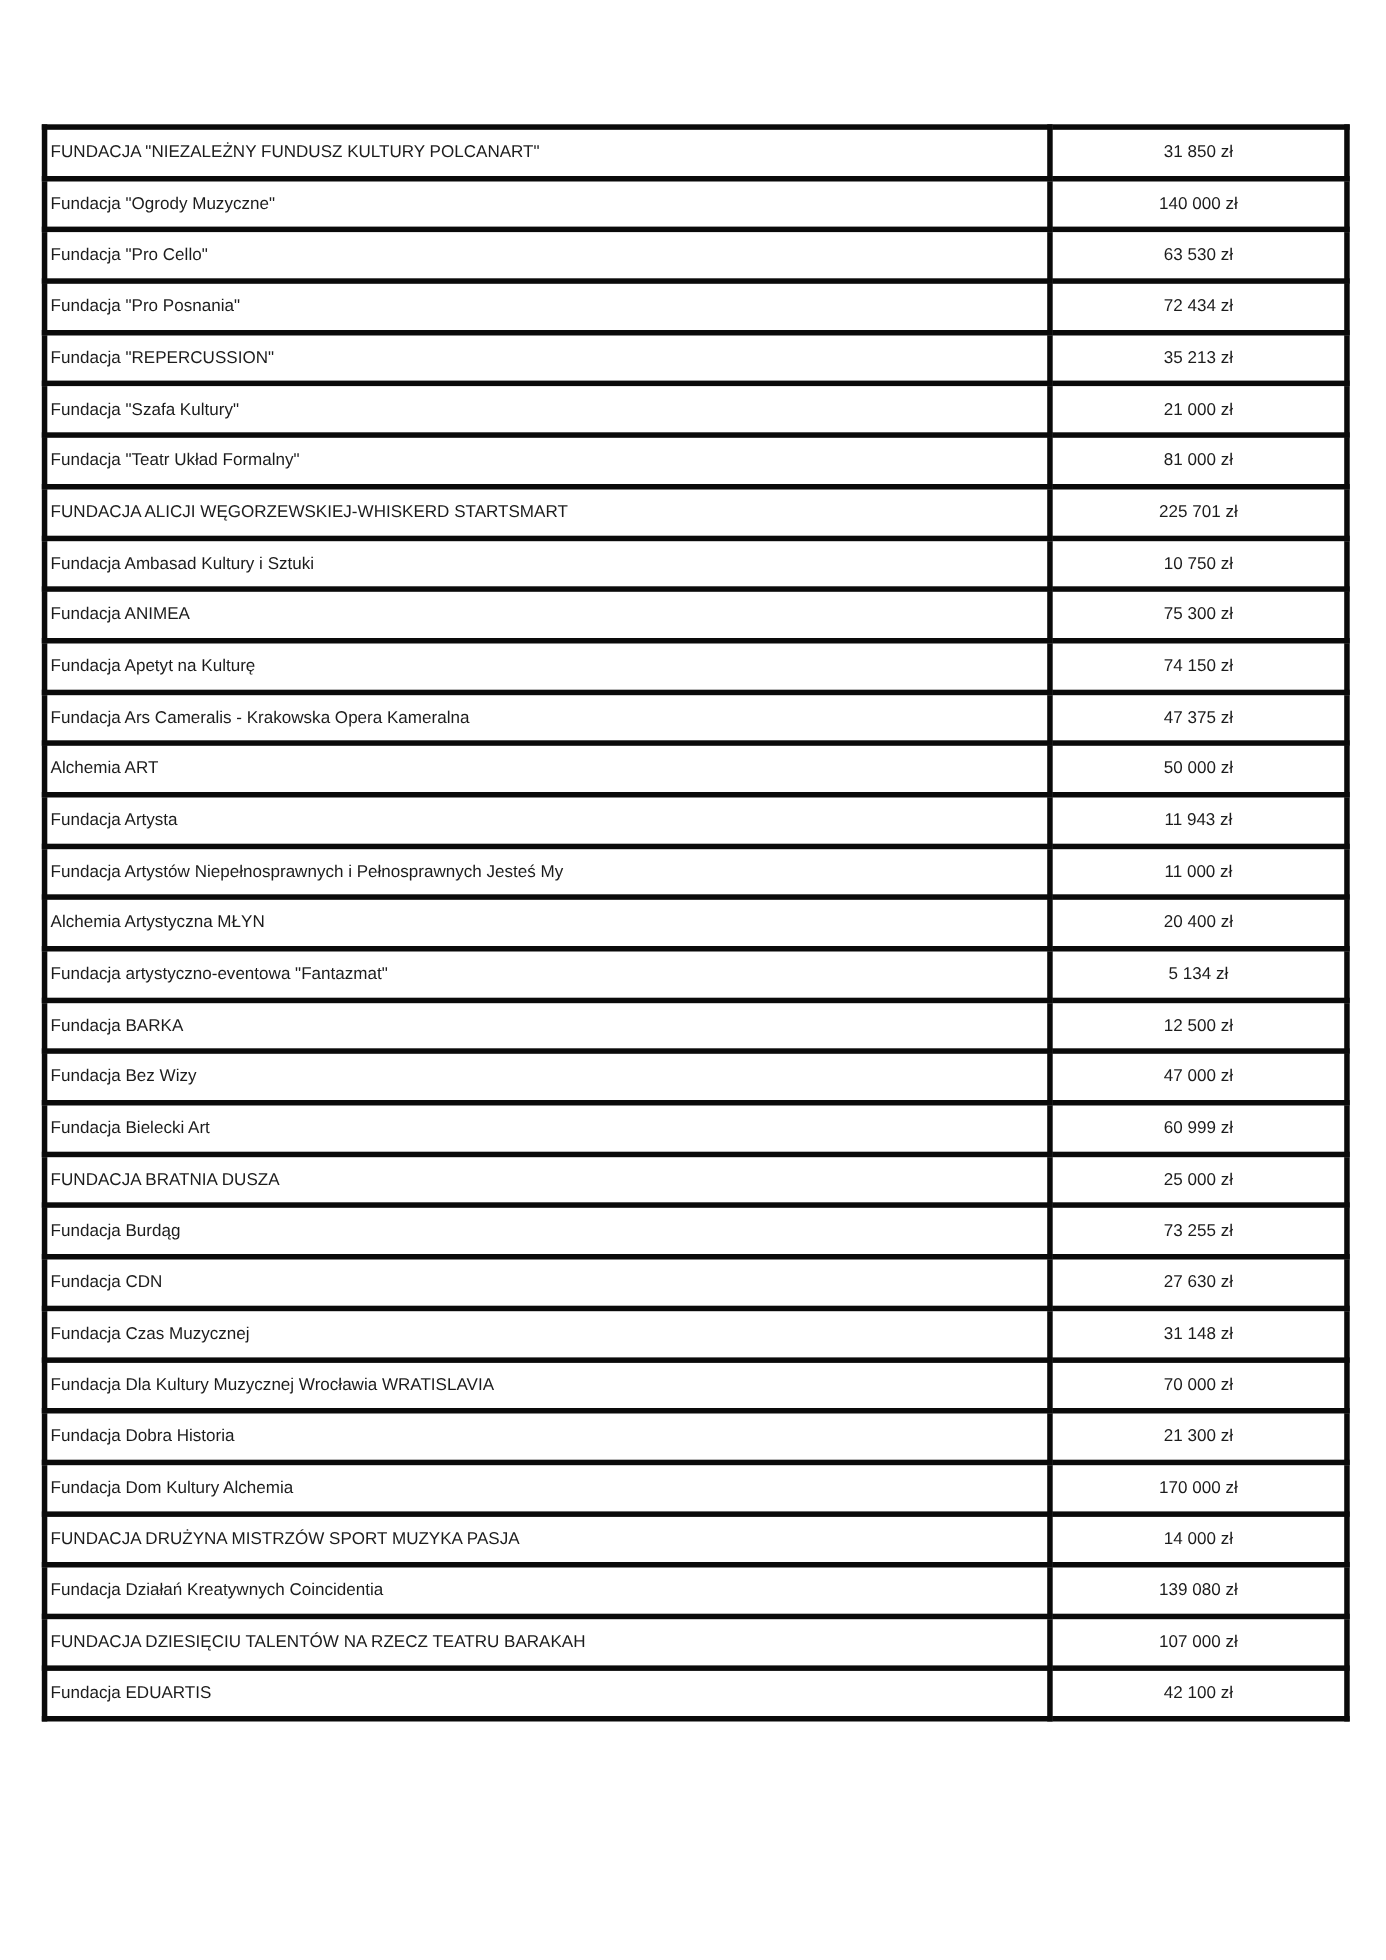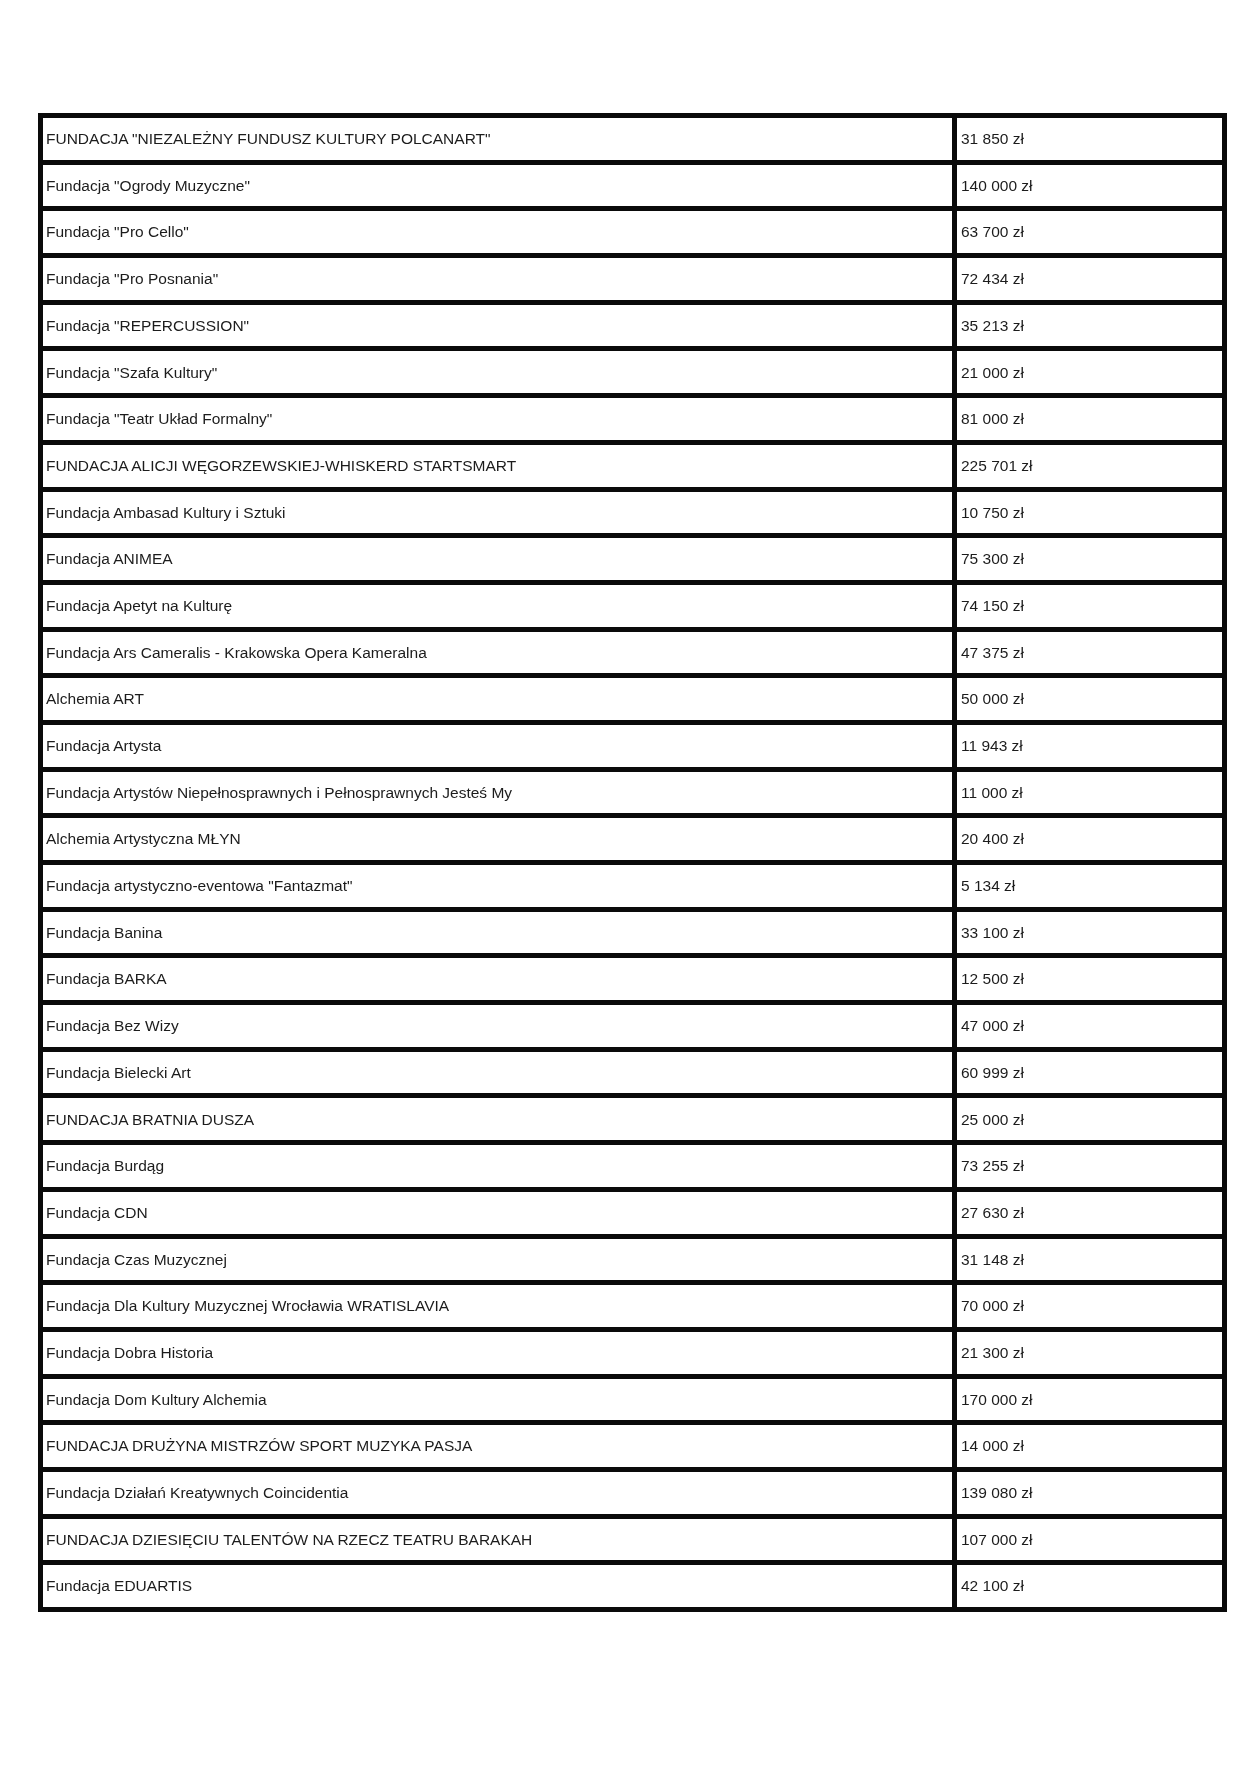--- a/index.html
+++ b/index.html
@@ -31,21 +31,21 @@
     vertical-align: middle;
     white-space: nowrap;
     overflow: hidden;
     background: #ffffff;
   }
   table.grants-table td.org-cell {
     text-align: left;
     padding-left: 3px;
   }
   table.grants-table td.amt-cell {
-    text-align: left;
+    text-align: center;
     padding-right: 4px;
   }
   col.org-col { width: 914px; }
   col.amt-col { width: 270px; }
 </style>
 </head>
 <body>
 
 <table class="grants-table">
   <colgroup>
@@ -58,21 +58,21 @@
     <td class="amt-cell">31 850 zł</td>
   </tr>
 
   <tr>
     <td class="org-cell">Fundacja "Ogrody Muzyczne"</td>
     <td class="amt-cell">140 000 zł</td>
   </tr>
 
   <tr>
     <td class="org-cell">Fundacja "Pro Cello"</td>
-    <td class="amt-cell">63 700 zł</td>
+    <td class="amt-cell">63 530 zł</td>
   </tr>
 
   <tr>
     <td class="org-cell">Fundacja "Pro Posnania"</td>
     <td class="amt-cell">72 434 zł</td>
   </tr>
 
   <tr>
     <td class="org-cell">Fundacja "REPERCUSSION"</td>
     <td class="amt-cell">35 213 zł</td>
@@ -132,24 +132,20 @@
   <tr>
     <td class="org-cell">Alchemia Artystyczna MŁYN</td>
     <td class="amt-cell">20 400 zł</td>
   </tr>
 
   <tr>
     <td class="org-cell">Fundacja artystyczno-eventowa "Fantazmat"</td>
     <td class="amt-cell">5 134 zł</td>
   </tr>
 
-  <tr>
-    <td class="org-cell">Fundacja Banina</td>
-    <td class="amt-cell">33 100 zł</td>
-  </tr>
 
   <tr>
     <td class="org-cell">Fundacja BARKA</td>
     <td class="amt-cell">12 500 zł</td>
   </tr>
 
   <tr>
     <td class="org-cell">Fundacja Bez Wizy</td>
     <td class="amt-cell">47 000 zł</td>
   </tr>

